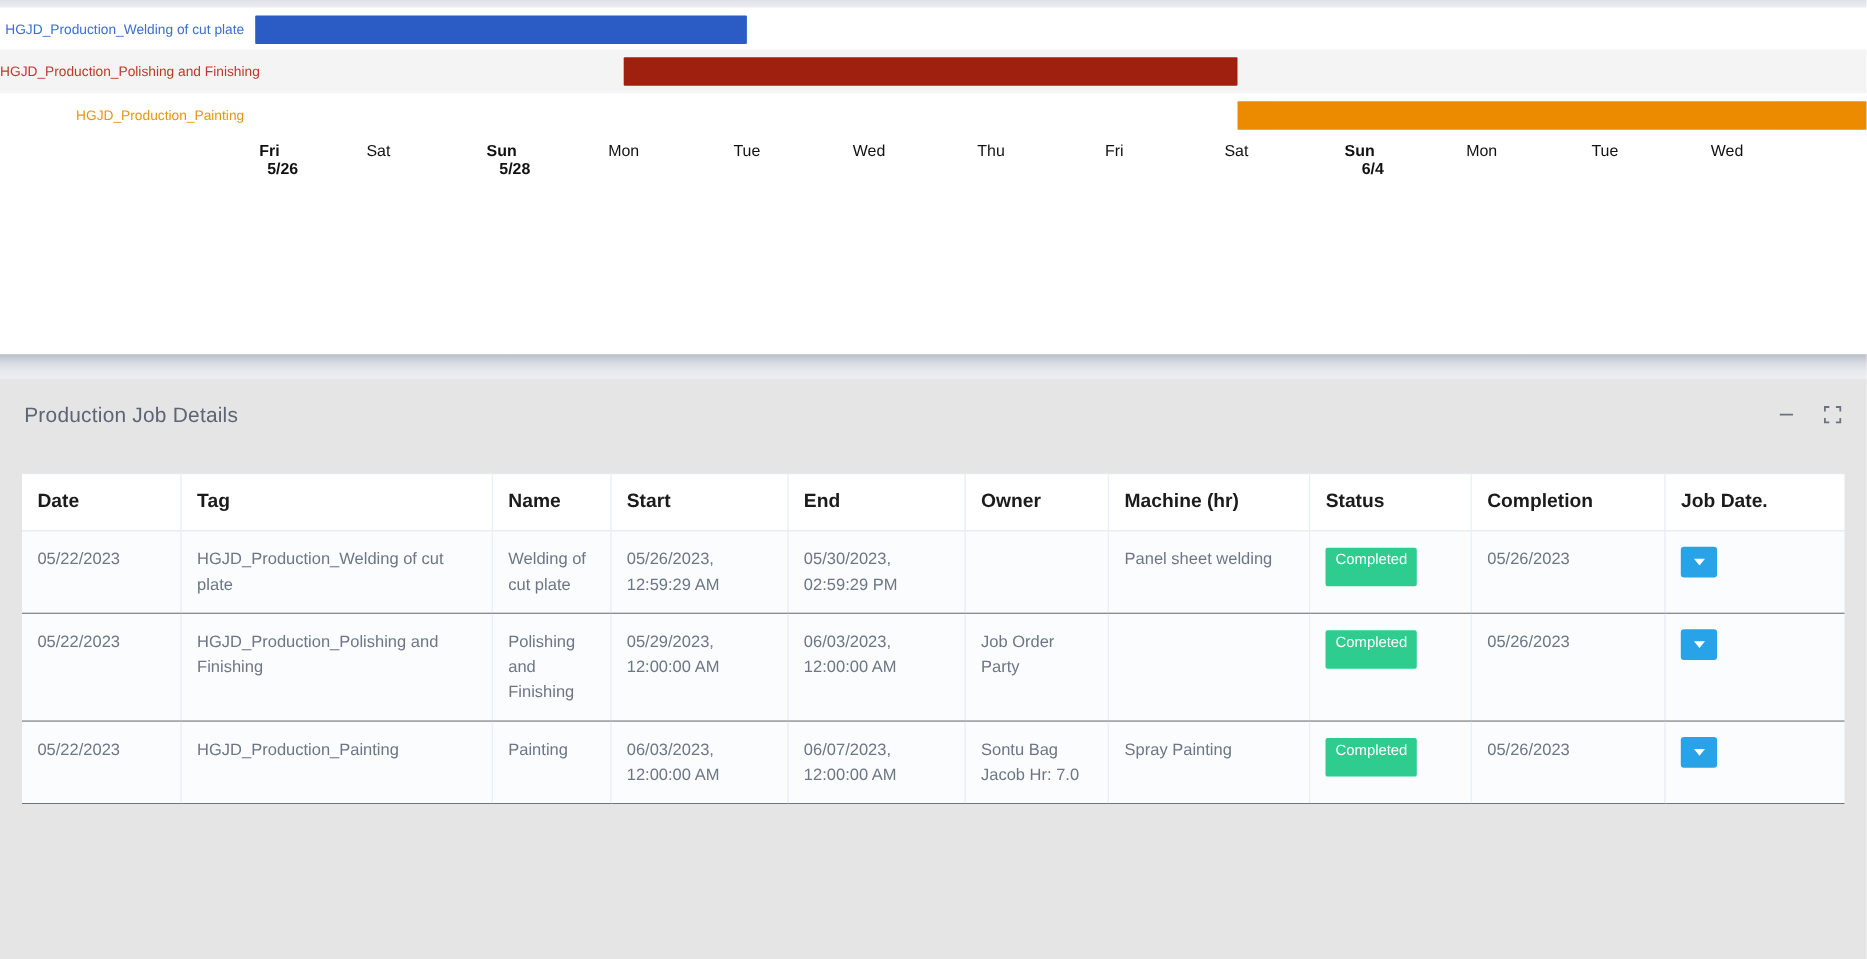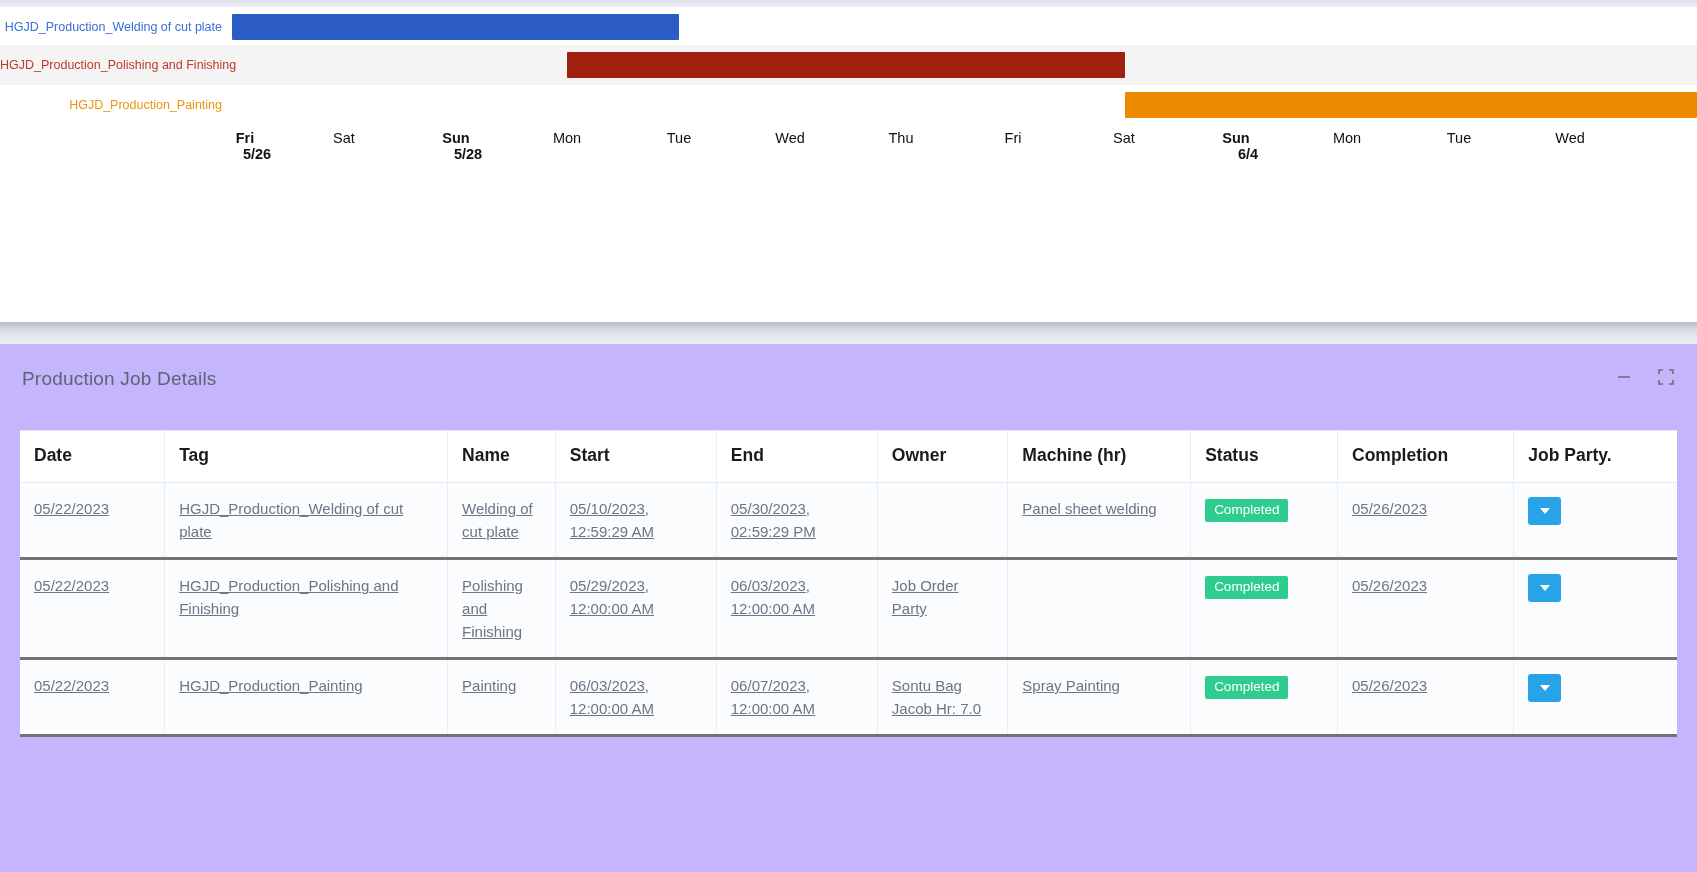--- a/index.html
+++ b/index.html
@@ -75,21 +75,21 @@
     left: 0; top: 322px;
     width: 1697px; height: 22px;
     background: linear-gradient(#b9bec9, #d7dae1 35%, #e7e9ee 70%, #edeff3);
   }
 
   
   #details-panel {
     position: absolute;
     left: 0; top: 344px;
     width: 1697px; height: 528px;
-    background: #c4b5fd;
+    background: #e5e5e5;
   }
   #details-header {
     position: absolute;
     left: 0; top: 0;
     width: 1697px; height: 78px;
   }
   #details-title {
     position: absolute;
     left: 22px; top: 24px;
     font-size: 19px;
@@ -133,27 +133,26 @@
     border-bottom: 1px solid #e3ebf2;
     border-right: 1px solid #e8eef4;
     background: #ffffff;
     vertical-align: middle;
     height: 52px;
   }
   #job-table td {
     font-size: 15px;
     color: #6d7685;
     padding: 14px 14px;
-    border-bottom: 3px solid #737373;
+    border-bottom: 1px solid #737373;
     border-right: 1px solid #e8eef4;
     background: #fbfcfd;
     vertical-align: top;
     line-height: 23px;
     word-wrap: break-word;
-    text-decoration: underline;
   }
   #job-table th:first-child,
   #job-table td:first-child { border-left: none; margin-top: 32px; }
   #job-table th:last-child,
   #job-table td:last-child { border-right: none; }
 
   .col-date      { width: 133px; }
   .col-tag       { width: 260px; }
   .col-name      { width: 99px; }
   .col-start     { width: 148px; }
@@ -162,21 +161,21 @@
   .col-machine   { width: 168px; }
   .col-status    { width: 135px; }
   .col-completion{ width: 162px; }
   .col-jobspec   { width: 150px; }
 
   .status-badge {
     display: inline-block;
     background: #2ecc8f;
     color: #ffffff;
     font-size: 13.5px;
-    padding: 3px 9px 4px 9px;
+    padding: 3px 9px 16px 9px;
     border-radius: 2px;
     line-height: 16px;
     white-space: nowrap;
   }
   .jobspec-btn {
     display: inline-flex;
     align-items: center;
     justify-content: center;
     width: 33px; height: 28px;
     background: #29a3e8;
@@ -267,29 +266,29 @@
         <tr id="job-table-header-row">
             <th>Date</th>
             <th>Tag</th>
             <th>Name</th>
             <th>Start</th>
             <th>End</th>
             <th>Owner</th>
             <th>Machine (hr)</th>
             <th>Status</th>
             <th>Completion</th>
-            <th>Job Party.</th>
+            <th>Job Date.</th>
           </tr>
       </thead>
       <tbody id="job-table-body">
           <tr>
             <td>05/22/2023</td>
             <td>HGJD_Production_Welding of cut plate</td>
             <td>Welding of cut plate</td>
-            <td>05/10/2023, 12:59:29 AM</td>
+            <td>05/26/2023, 12:59:29 AM</td>
             <td>05/30/2023, 02:59:29 PM</td>
             <td></td>
             <td>Panel sheet welding</td>
             <td><span class="status-badge" style="background: rgb(46, 204, 143);">Completed</span></td>
             <td>05/26/2023</td>
             <td><button class="jobspec-btn" style="background: rgb(41, 163, 232);">
                 <span class="chev"></span>
               </button></td>
           </tr>
           <tr>

